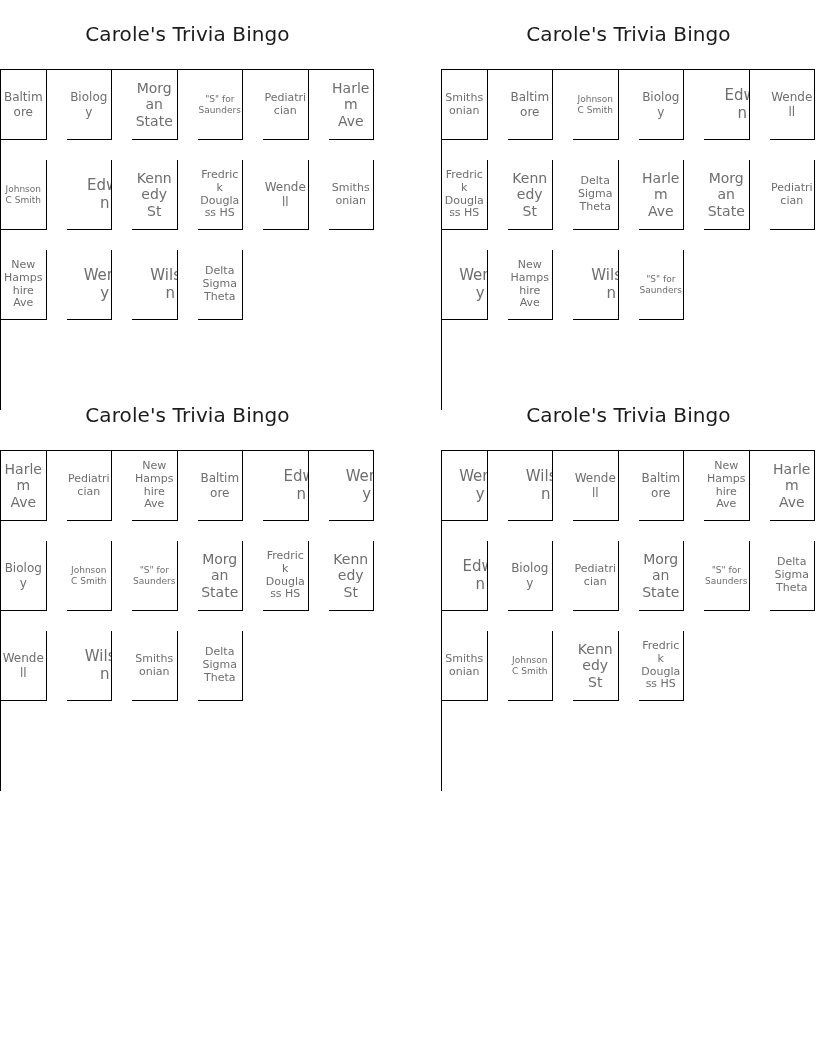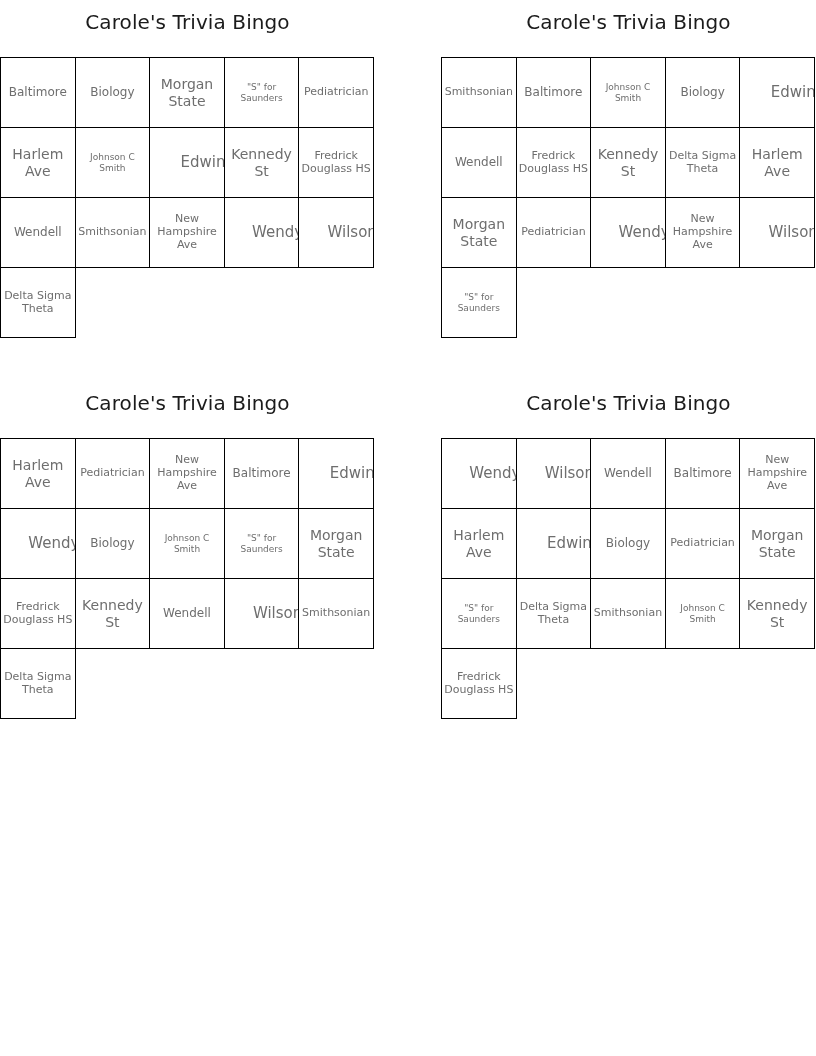--- a/index.html
+++ b/index.html
@@ -30,33 +30,34 @@
     position: absolute;
     width: 375px;
   }
   .card-title {
     font-size: 20px;
     font-weight: 400;
     color: #1b1b1b;
     text-align: center;
     line-height: 1;
     letter-spacing: 0.1px;
-    margin: 0;
+    margin: 12px;
     padding: 0;
     height: 24px;
   }
   .grid {
     margin-top: 21px;
     width: 374px;
     border-left: 1px solid #000000;
     border-top: 1px solid #000000;
     box-sizing: border-box;
     display: grid;
-    grid-template-columns: repeat(5, 1fr);
+    grid-template-columns: repeat(6, 1fr);
     grid-template-rows: repeat(4, 70px);
+    gap: 20px;
   }
   .cell {
     border-right: 1px solid #000000;
     border-bottom: 1px solid #000000;
     box-sizing: border-box;
     display: flex;
     align-items: center;
     justify-content: center;
     text-align: center;
     padding: 0 1px;

